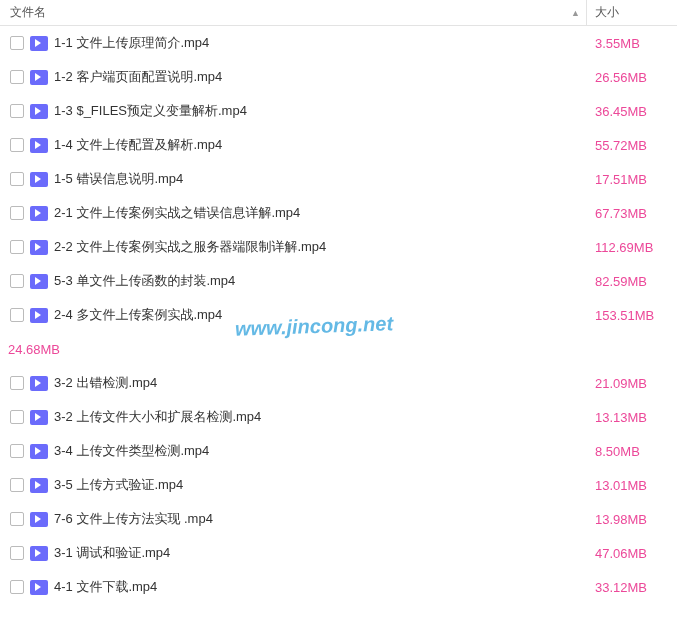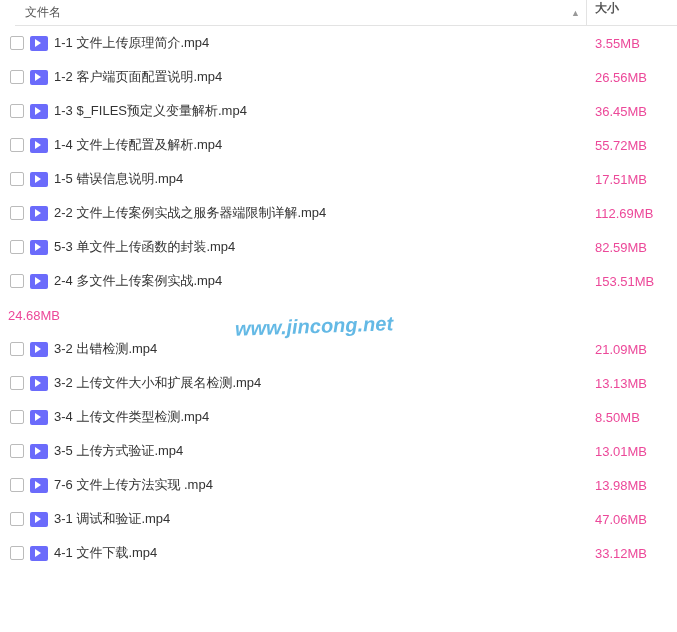--- a/index.html
+++ b/index.html
@@ -12,37 +12,36 @@
     position: relative;
   }
   .table { width: 100%; }
   .header-row {
     display: flex;
     height: 26px;
     align-items: center;
     border-bottom: 1px solid #e3e3e3;
     color: #555;
     font-size: 12px;
-    margin-left: 15px;
   }
   .col-name {
     flex: 1;
     padding-left: 10px;
     display: flex;
     align-items: center;
     justify-content: space-between;
     border-right: 1px solid #e3e3e3;
     height: 100%;
   }
   .col-size {
     width: 90px;
     padding-left: 8px;
     display: flex;
+    align-items: center;
     height: 100%;
-    font-weight: bold;
   }
   .sort-indicator {
     color: #999;
     font-size: 9px;
     margin-right: 6px;
   }
   .file-row {
     display: flex;
     height: 34px;
     align-items: center;
@@ -157,20 +156,28 @@
           <div class="checkbox"></div>
           <div class="video-icon"></div>
           <span class="filename-text">1-5 错误信息说明.mp4</span>
         </div>
         <div class="file-size-cell">17.51MB</div>
       </div>
       <div class="file-row">
         <div class="file-name-cell">
           <div class="checkbox"></div>
           <div class="video-icon"></div>
+          <span class="filename-text">2-1 文件上传案例实战之错误信息详解.mp4</span>
+        </div>
+        <div class="file-size-cell">67.73MB</div>
+      </div>
+      <div class="file-row">
+        <div class="file-name-cell">
+          <div class="checkbox"></div>
+          <div class="video-icon"></div>
           <span class="filename-text">2-2 文件上传案例实战之服务器端限制详解.mp4</span>
         </div>
         <div class="file-size-cell">112.69MB</div>
       </div>
       <div class="file-row">
         <div class="file-name-cell">
           <div class="checkbox"></div>
           <div class="video-icon"></div>
           <span class="filename-text">5-3 单文件上传函数的封装.mp4</span>
         </div>

